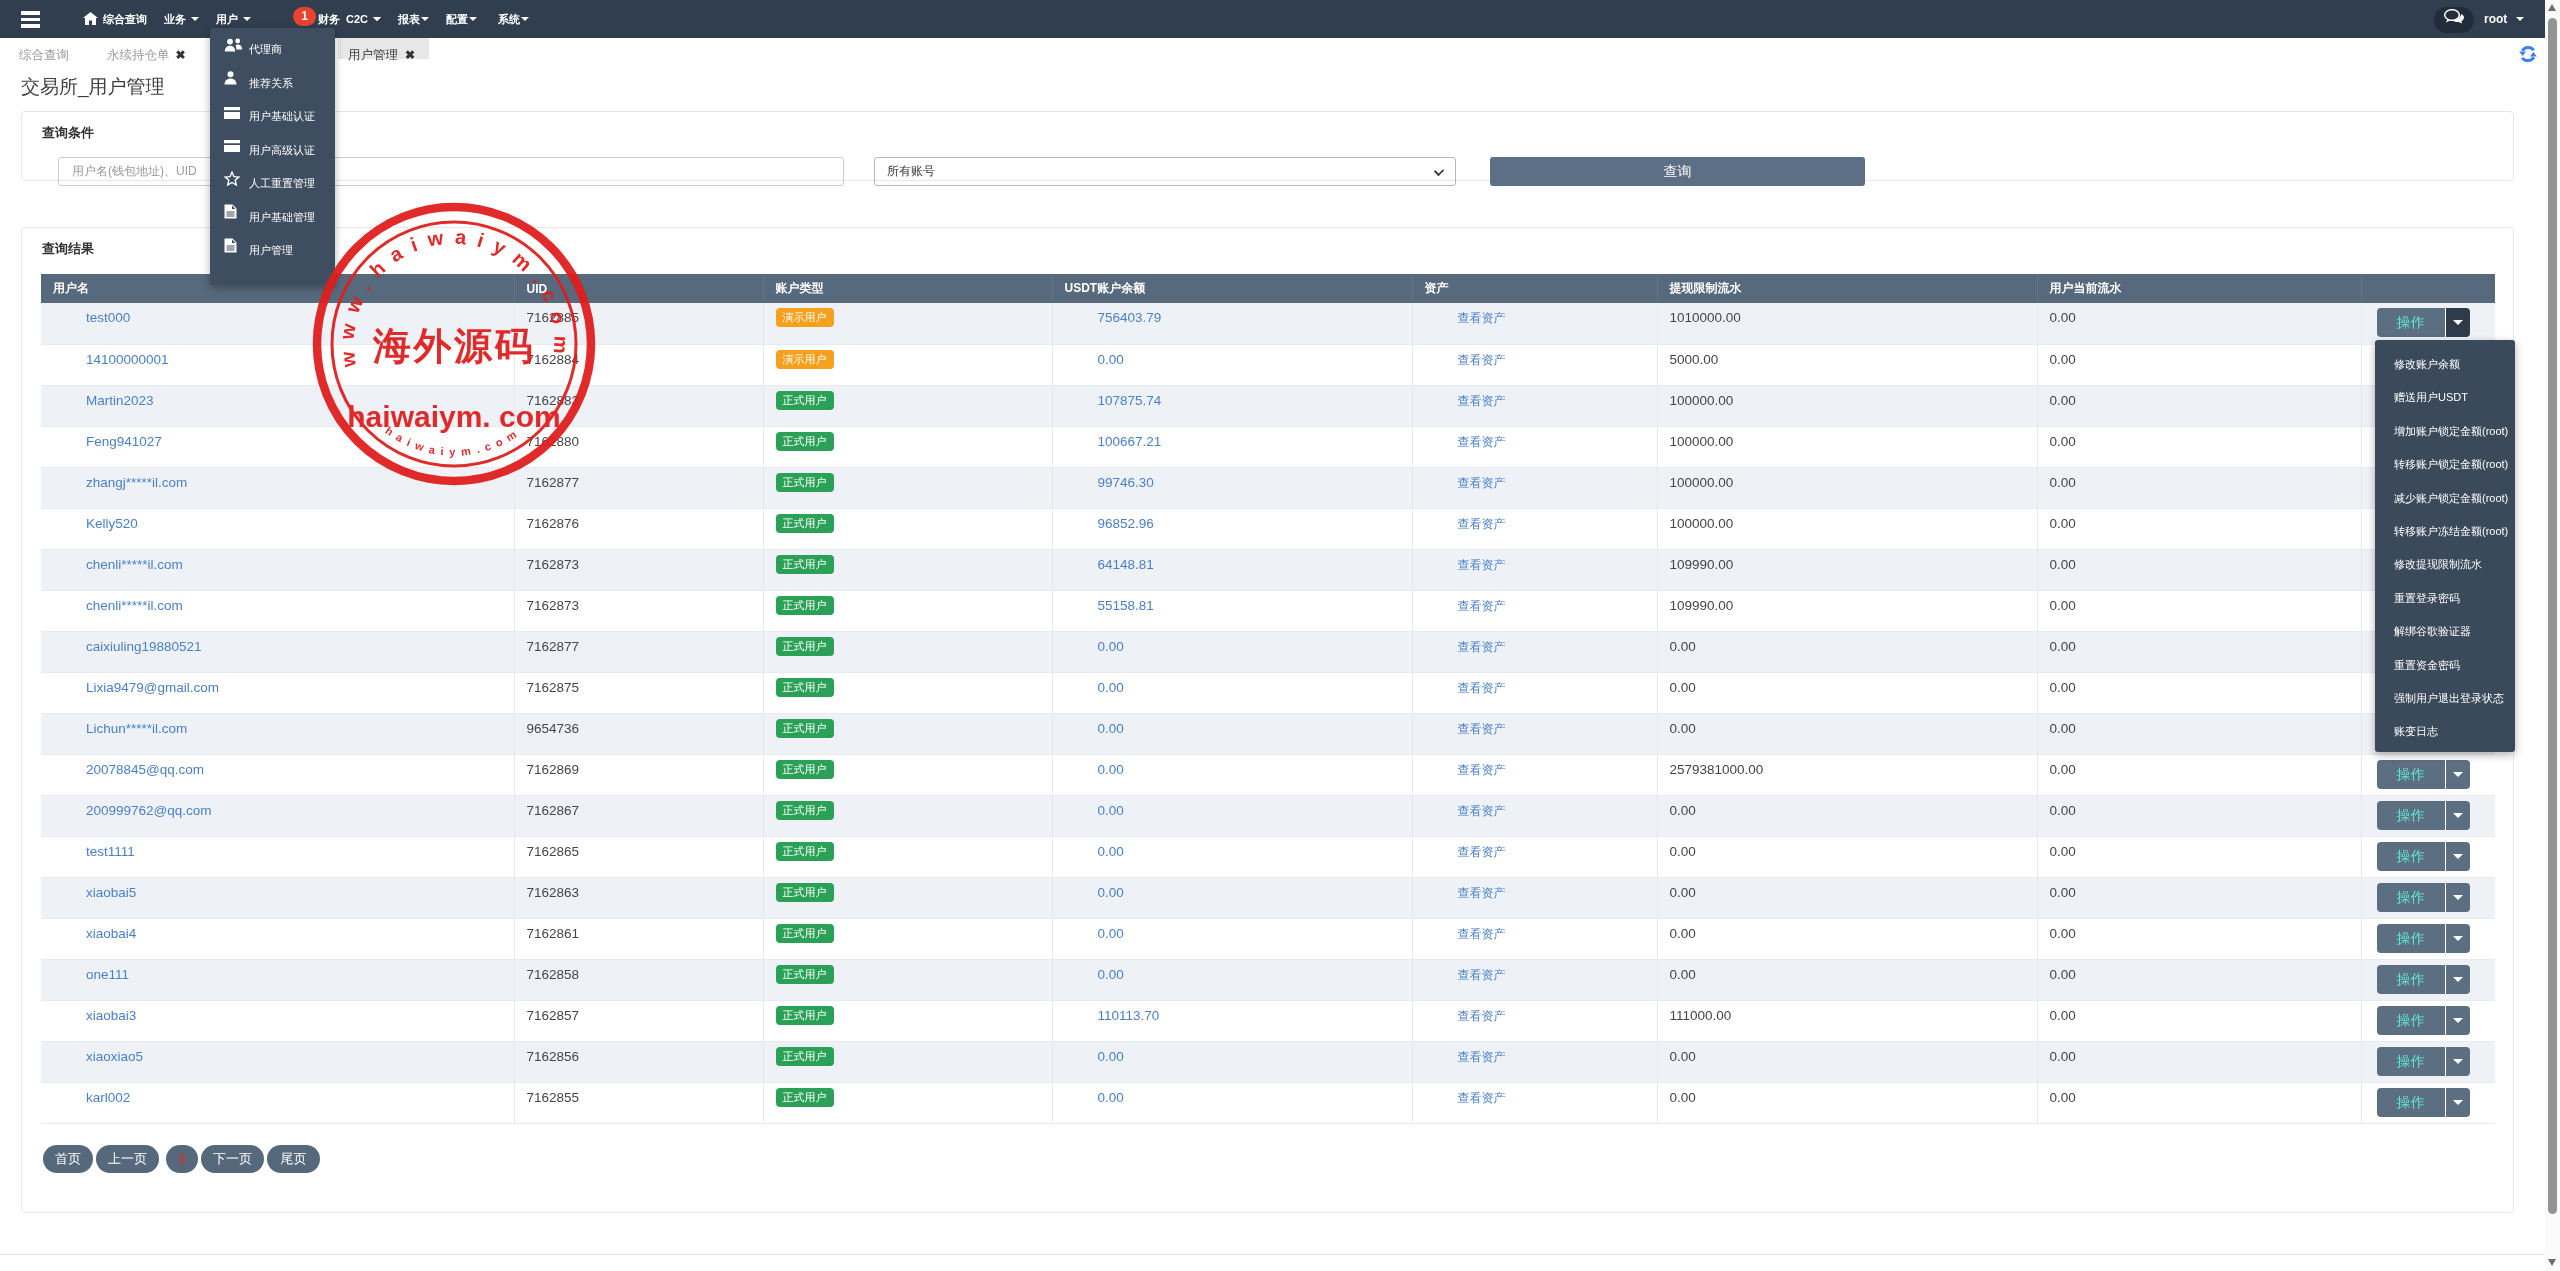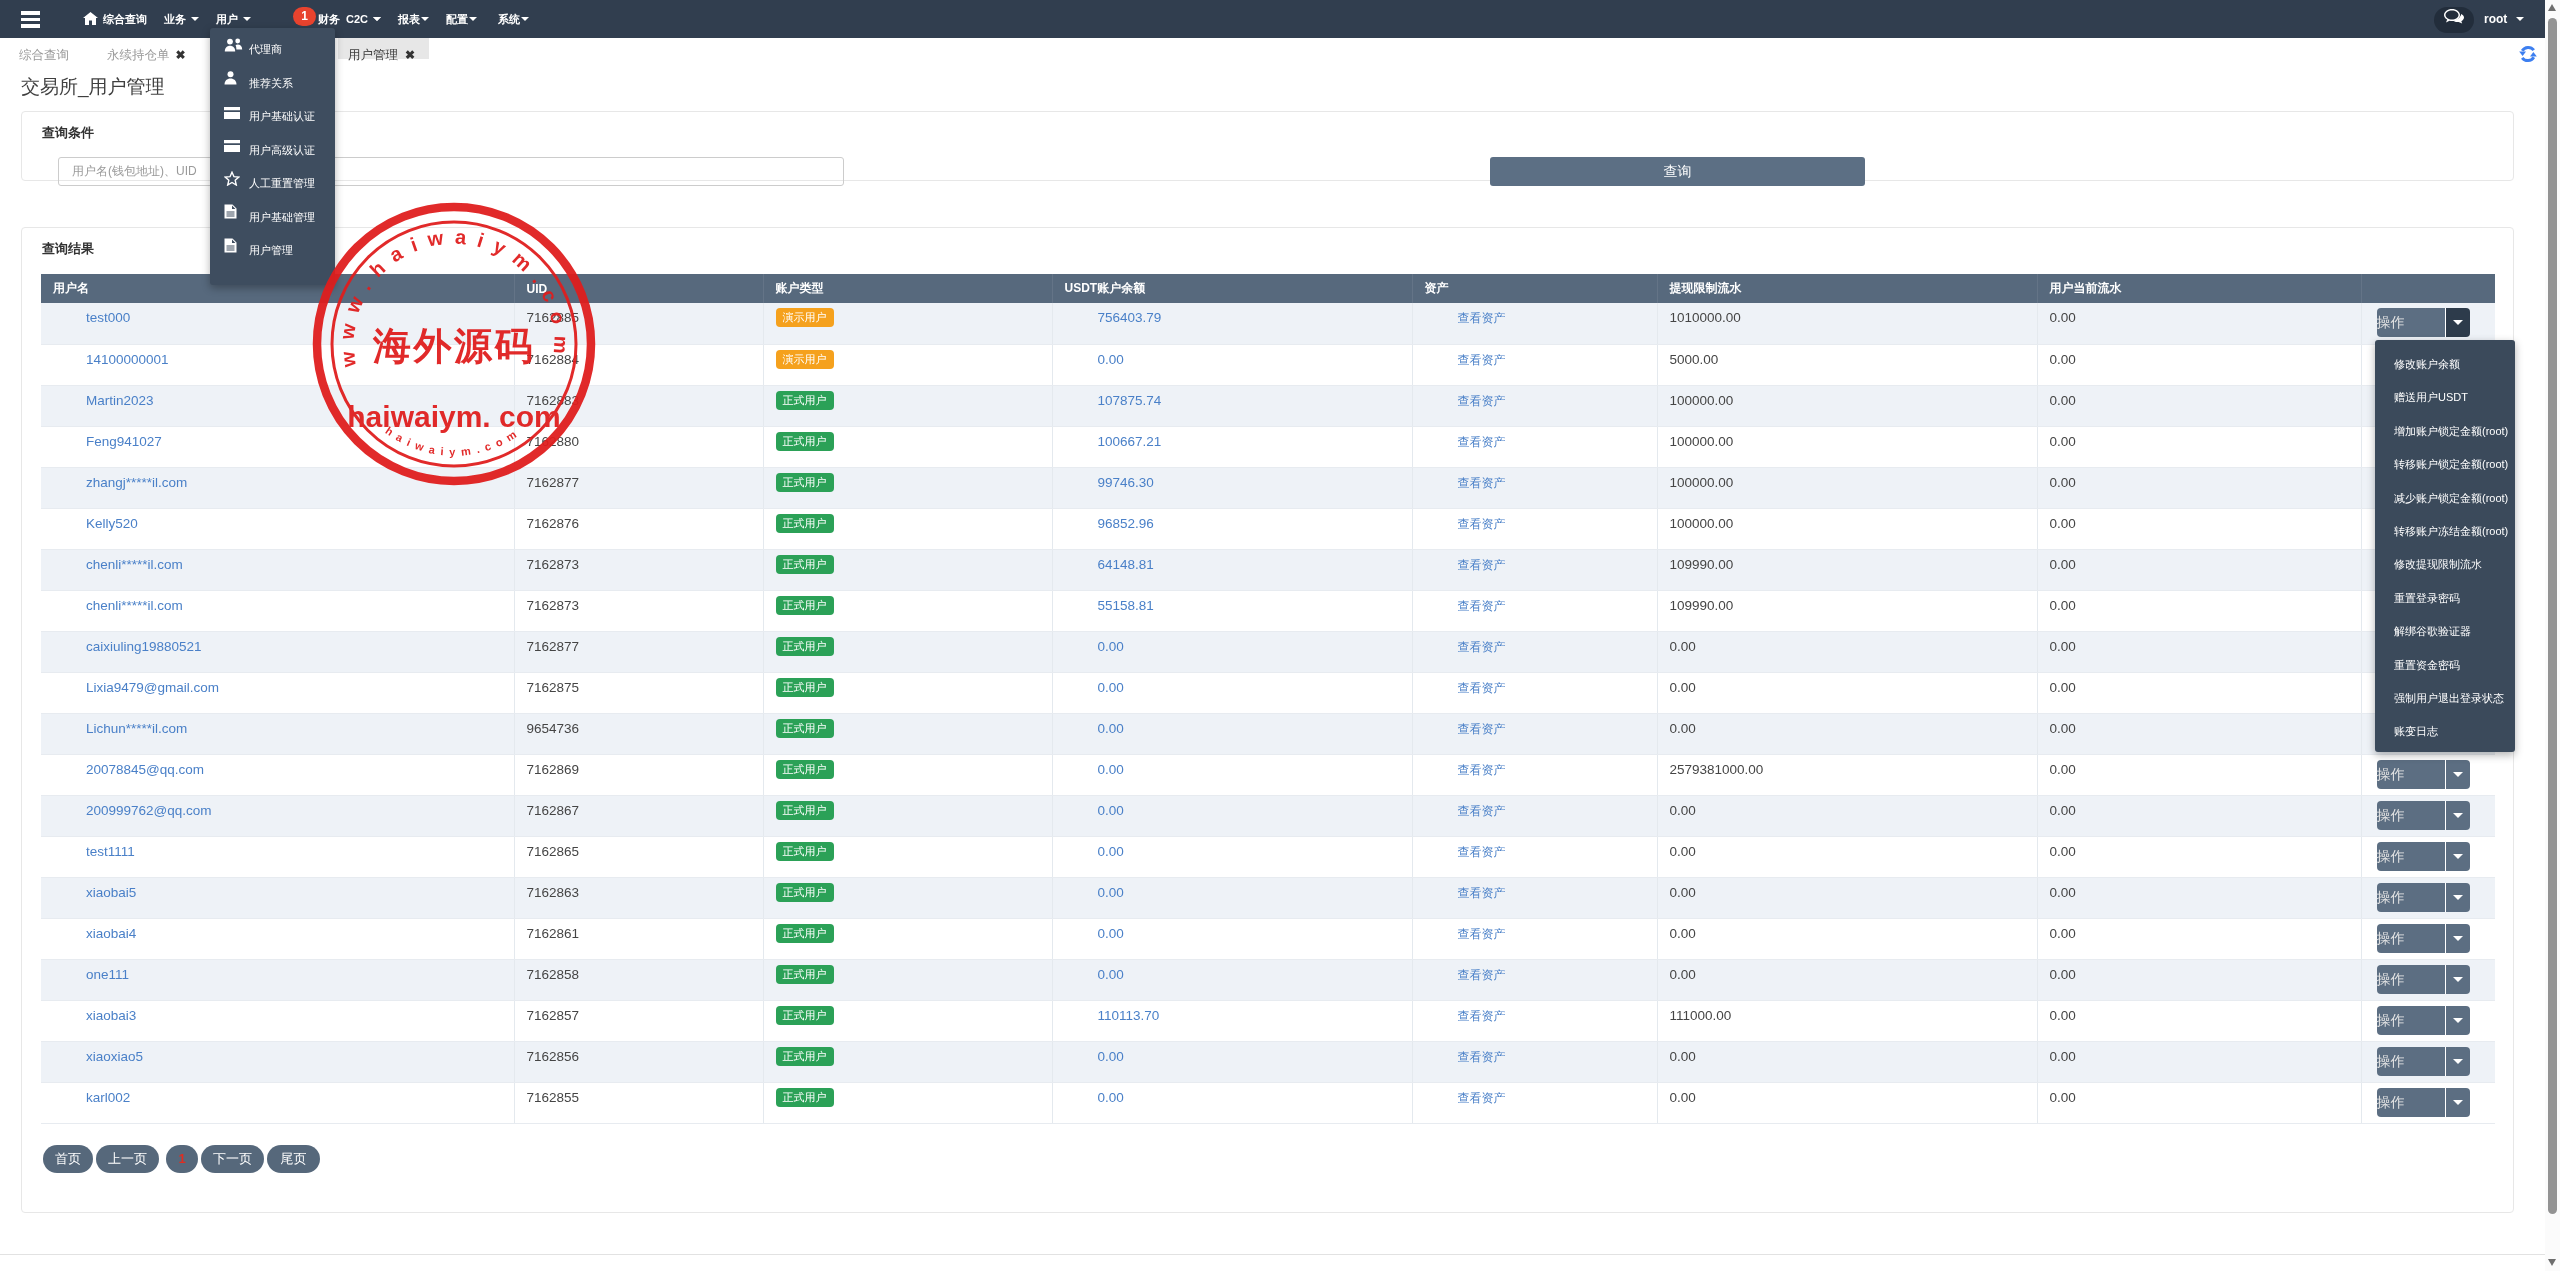--- a/index.html
+++ b/index.html
@@ -40,21 +40,21 @@
 #tbl th { background:#57697d; color:#fff; font-size:12px; font-weight:bold; text-align:left; height:29px; padding:0 0 0 12px; border-right:1px solid rgba(255,255,255,0.08); }
 #tbl td { height:41px; font-size:13.5px; color:#454545; vertical-align:top; padding:7px 0 0 12px; border-bottom:1px solid #e7ebf0; border-right:1px solid #e4e9ee; }
 #tbl tr:nth-child(odd) td { background:#eef2f7; }
 #tbl td:last-child, #tbl th:last-child { border-right:none; }
 .lnk { color:#4a80c8;margin-left:33px; }
 .bdg { display:inline-block; vertical-align:top; margin-top:-2px; height:19px; line-height:19px; padding:0 7px; border-radius:4px; color:#fff; font-size:11px; }
 .bdg-o { background:#f5a11d; }
 .bdg-g { background:#2ba157; }
 .c-op { position:relative; }
 .btng { position:absolute; left:15px; top:5px; height:29px; white-space:nowrap; font-size:0; }
-.btn-main { display:inline-block; width:68px; height:29px; background:#5c6e82; color:#e5e5e5; font-size:14px; text-align:left; line-height:29px; border-radius:4px 0 0 4px; vertical-align:top; }
+.btn-main { display:inline-block; width:68px; height:29px; background:#5c6e82; color:#5eead4; font-size:14px; text-align:center; line-height:29px; border-radius:4px 0 0 4px; vertical-align:top; }
 .btn-car { display:inline-block; width:25px; height:29px; background:#5c6e82; border-left:1px solid #fff; border-radius:0 4px 4px 0; vertical-align:top; text-align:center; }
 .btng.open .btn-car { background:#2d3b4b; }
 .car { display:inline-block; width:0; height:0; border-left:5px solid transparent; border-right:5px solid transparent; border-top:5px solid #fff; margin-top:12px; }
 
 
 .pg { position:absolute; top:917px; height:28px; border-radius:14px; background:#56687b; color:#fff; font-size:13px; text-align:center; line-height:28px; }
 
 
 #dd1 { position:absolute; left:210px; top:28px; width:125px; height:257px; background:#3e4d5f; border-radius:3px; box-shadow:0 3px 9px rgba(0,0,0,0.3); z-index:30; padding-top:5px; }
 .dd1-item { height:33.5px; line-height:33.5px; color:#fff; font-size:11px; padding-left:14px; white-space:nowrap; }
@@ -103,20 +103,21 @@
 
 <div class="crumb" style="left:19px;">综合查询</div>
 <div class="crumb" style="left:107px;">永续持仓单<span class="x">✖</span></div>
 <div id="tab-active">用户管理<span class="x">✖</span></div>
 
 <div id="pgtitle">交易所_用户管理</div>
 
 <div class="panel" id="panel1">
   <div class="plabel">查询条件</div>
   <div id="inp">用户名(钱包地址)、UID</div>
+  <div id="sel">所有账号<span class="chev"></span></div>
   <div id="qbtn">查询</div>
 </div>
 
 <div class="panel" id="panel2">
   <div class="plabel">查询结果</div>
   <table id="tbl">
     <colgroup>
       <col style="width:473px">
         <col style="width:249px">
         <col style="width:289px">

